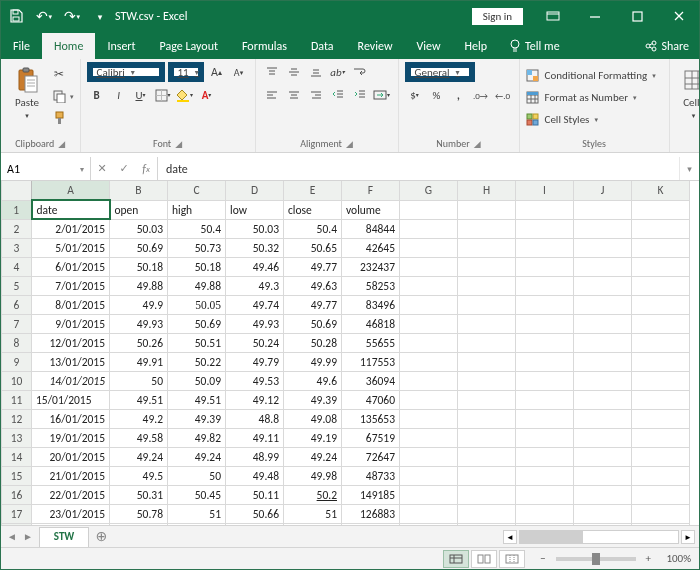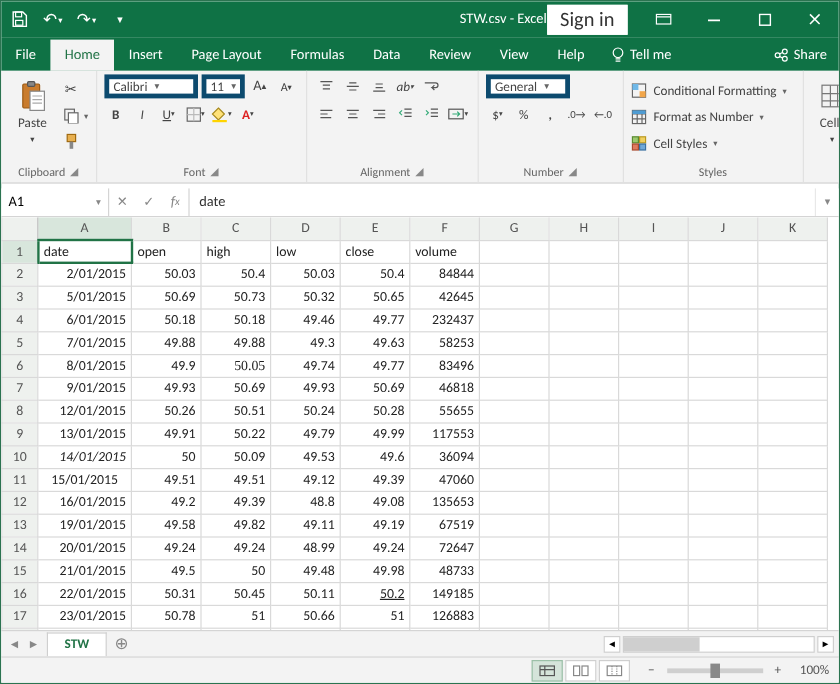--- a/index.html
+++ b/index.html
@@ -2,43 +2,43 @@
 <html><head>
 <meta charset="utf-8">
 <style>
   * { box-sizing: border-box; margin: 0; padding: 0; font-family: "Segoe UI", Calibri, sans-serif; }
   body { background: #888; display: flex; justify-content: center; align-items: flex-start; }
   .window { width: 700px; height: 570px; background: #fff; border: 1px solid #2b7350; display: flex; flex-direction: column; box-shadow: 0 6px 18px rgba(0,0,0,0.35); overflow: hidden; }
   
   .titlebar { height: 30px; background: #0f7245; color: #fff; display: flex; align-items: center; font-size: 12px; }
   .tb-left { display: flex; align-items: center; gap: 6px; padding: 0 4px; }
   .tb-icon { width: 22px; height: 22px; display: flex; align-items: center; justify-content: center; font-size: 14px; }
-  .tb-title { flex: 1; text-align: right; }
+  .tb-title { flex: 1; text-align: left; }
   .tb-right { display:flex; align-items:center; gap:2px; }
-  .signin { background:#fff; color:#333; padding:1px 10px; font-size:17px; border:1px solid #fff; margin-right:8px; }
+  .signin { background:#fff; color:#333; padding:1px 10px; font-size:11px; border:1px solid #fff; margin-right:8px; }
   .winbtn { width: 40px; height: 30px; display:flex; align-items:center; justify-content:center; font-size:12px; }
   
   .ribbon-tabs { height: 28px; background: #0f7245; display:flex; align-items:flex-end; color:#fff; font-size:12px; }
   .rtab { padding: 6px 12px 6px; cursor:default; }
   .rtab.file { background:transparent; }
   .rtab.active { background:#f3f3f3; color:#217346; }
   .rtab-spacer { flex:1; }
   .rtab-icon { display:flex; align-items:center; gap:4px; padding:6px 10px; }
   
   .ribbon { height: 94px; background:#f3f3f3; border-bottom:1px solid #d4d4d4; display:flex; font-size:11px; color:#444; }
   .group { border-right:1px solid #e1e1e1; display:flex; flex-direction:column; padding:3px 6px 0; }
   .group-body { flex:1; display:flex; align-items:flex-start; gap:4px; }
   .group-label { text-align:center; font-size:10px; color:#666; padding:2px 0 2px; display:flex; justify-content:center; align-items:center; gap:4px;}
   .dlaunch { font-size:9px; color:#888; }
   .big-btn { display:flex; flex-direction:column; align-items:center; justify-content:center; width:40px; gap:2px; padding-top:4px;}
   .big-btn .ic { width:28px; height:28px; display:flex; align-items:center; justify-content:center; font-size:20px; }
   .small-col { display:flex; flex-direction:column; gap:2px; padding-top:2px;}
   .srow { display:flex; align-items:center; gap:3px; height:20px; }
   .srow .ic { width:16px; height:16px; display:flex; align-items:center; justify-content:center; font-size:12px; }
-  .combo { height:20px; border:4px solid #0c4a6e; background:#fff; display:flex; align-items:center; padding:0 4px; font-size:11px; gap:6px;}
+  .combo { height:20px; border:6px solid #0c4a6e; background:#fff; display:flex; align-items:center; padding:0 4px; font-size:11px; gap:6px;text-decoration:underline;}
   .combo .dd { font-size:8px; color:#666; }
   .btnrow { display:flex; gap:2px; }
   .btnrow .b { width:20px; height:20px; display:flex; align-items:center; justify-content:center; border:1px solid transparent; }
   .stylelink { display:flex; align-items:center; gap:5px; height:20px; font-size:11px; white-space:nowrap; }
   .stylelink .ic { width:14px; height:14px; display:flex; align-items:center; justify-content:center; font-size:11px;}
   
   .fbar-row { height:24px; border-bottom:1px solid #d4d4d4; background:#fff; display:flex; align-items:stretch; font-size:12px;}
   .namebox { width:90px; border-right:1px solid #d4d4d4; display:flex; align-items:center; padding:0 6px; justify-content:space-between;}
   .fx-btns { display:flex; align-items:center; border-right:1px solid #d4d4d4;}
   .fx-btns .b { width:22px; display:flex; align-items:center; justify-content:center; color:#888; font-size:11px;}
@@ -604,21 +604,21 @@
             <td class="num" style="width: 58px;">49.6</td>
             <td class="num" style="width: 58px;">36094</td>
             <td style="width: 58px;"></td>
             <td style="width: 58px;"></td>
             <td style="width: 58px;"></td>
             <td style="width: 58px;"></td>
             <td style="width: 58px;"></td>
           </tr>
           <tr>
             <th>11</th>
-            <td class="txt" style="width: 78px; text-align: center;">15/01/2015</td>
+            <td class="txt" style="width: 78px; text-align: left;">15/01/2015</td>
             <td class="num" style="width: 58px;">49.51</td>
             <td class="num" style="width: 58px;">49.51</td>
             <td class="num" style="width: 58px;">49.12</td>
             <td class="num" style="width: 58px;">49.39</td>
             <td class="num" style="width: 58px;">47060</td>
             <td style="width: 58px;"></td>
             <td style="width: 58px;"></td>
             <td style="width: 58px;"></td>
             <td style="width: 58px;"></td>
             <td style="width: 58px;"></td>

